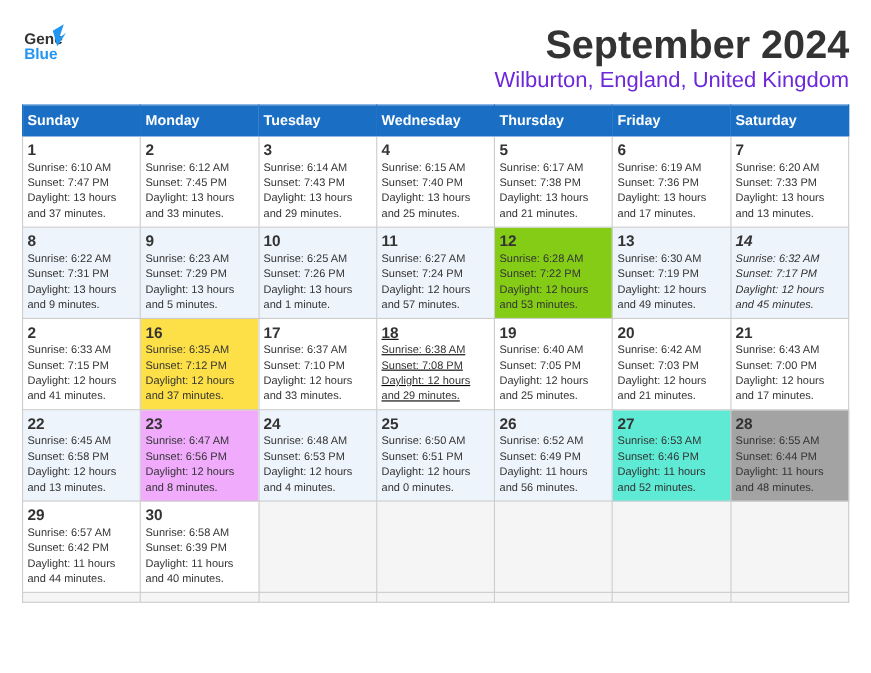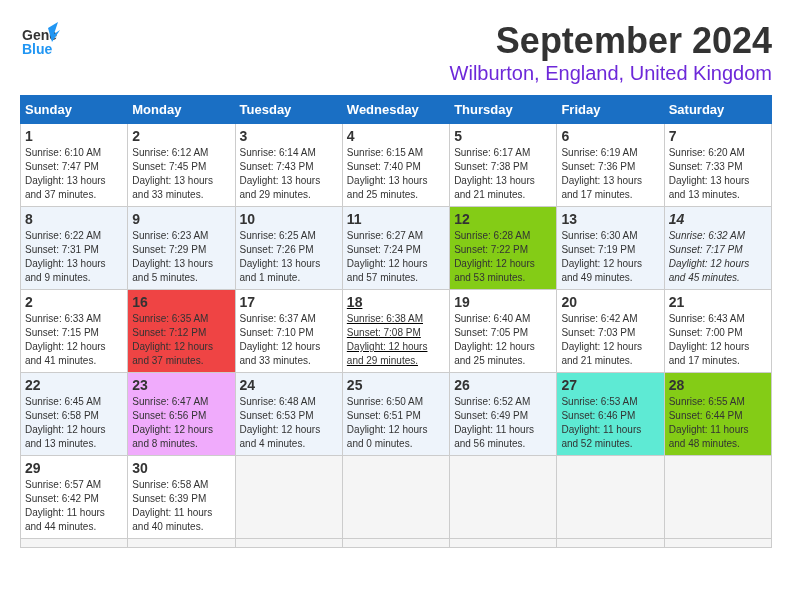--- a/index.html
+++ b/index.html
@@ -226,21 +226,21 @@
       </tr>
       <tr>
         <td style="background: rgb(255, 255, 255);">
         <span class="day-num">2</span>
         <div class="day-info">
           Sunrise: 6:33 AM<br>
           Sunset: 7:15 PM<br>
           Daylight: 12 hours and 41 minutes.
         </div>
       </td>
-        <td style="background: #ef4444;">
+        <td style="background: #fde047;">
         <span class="day-num">16</span>
         <div class="day-info">
           Sunrise: 6:35 AM<br>
           Sunset: 7:12 PM<br>
           Daylight: 12 hours and 37 minutes.
         </div>
       </td>
         <td style="background: rgb(255, 255, 255);">
         <span class="day-num">17</span>
         <div class="day-info">
@@ -324,21 +324,21 @@
         </div>
       </td>
         <td style="background: #5eead4;">
         <span class="day-num">27</span>
         <div class="day-info">
           Sunrise: 6:53 AM<br>
           Sunset: 6:46 PM<br>
           Daylight: 11 hours and 52 minutes.
         </div>
       </td>
-        <td style="background: #84cc16;">
+        <td style="background: #a3a3a3;">
         <span class="day-num">28</span>
         <div class="day-info">
           Sunrise: 6:55 AM<br>
           Sunset: 6:44 PM<br>
           Daylight: 11 hours and 48 minutes.
         </div>
       </td>
       </tr>
       <tr>
         <td style="background: rgb(255, 255, 255);">

